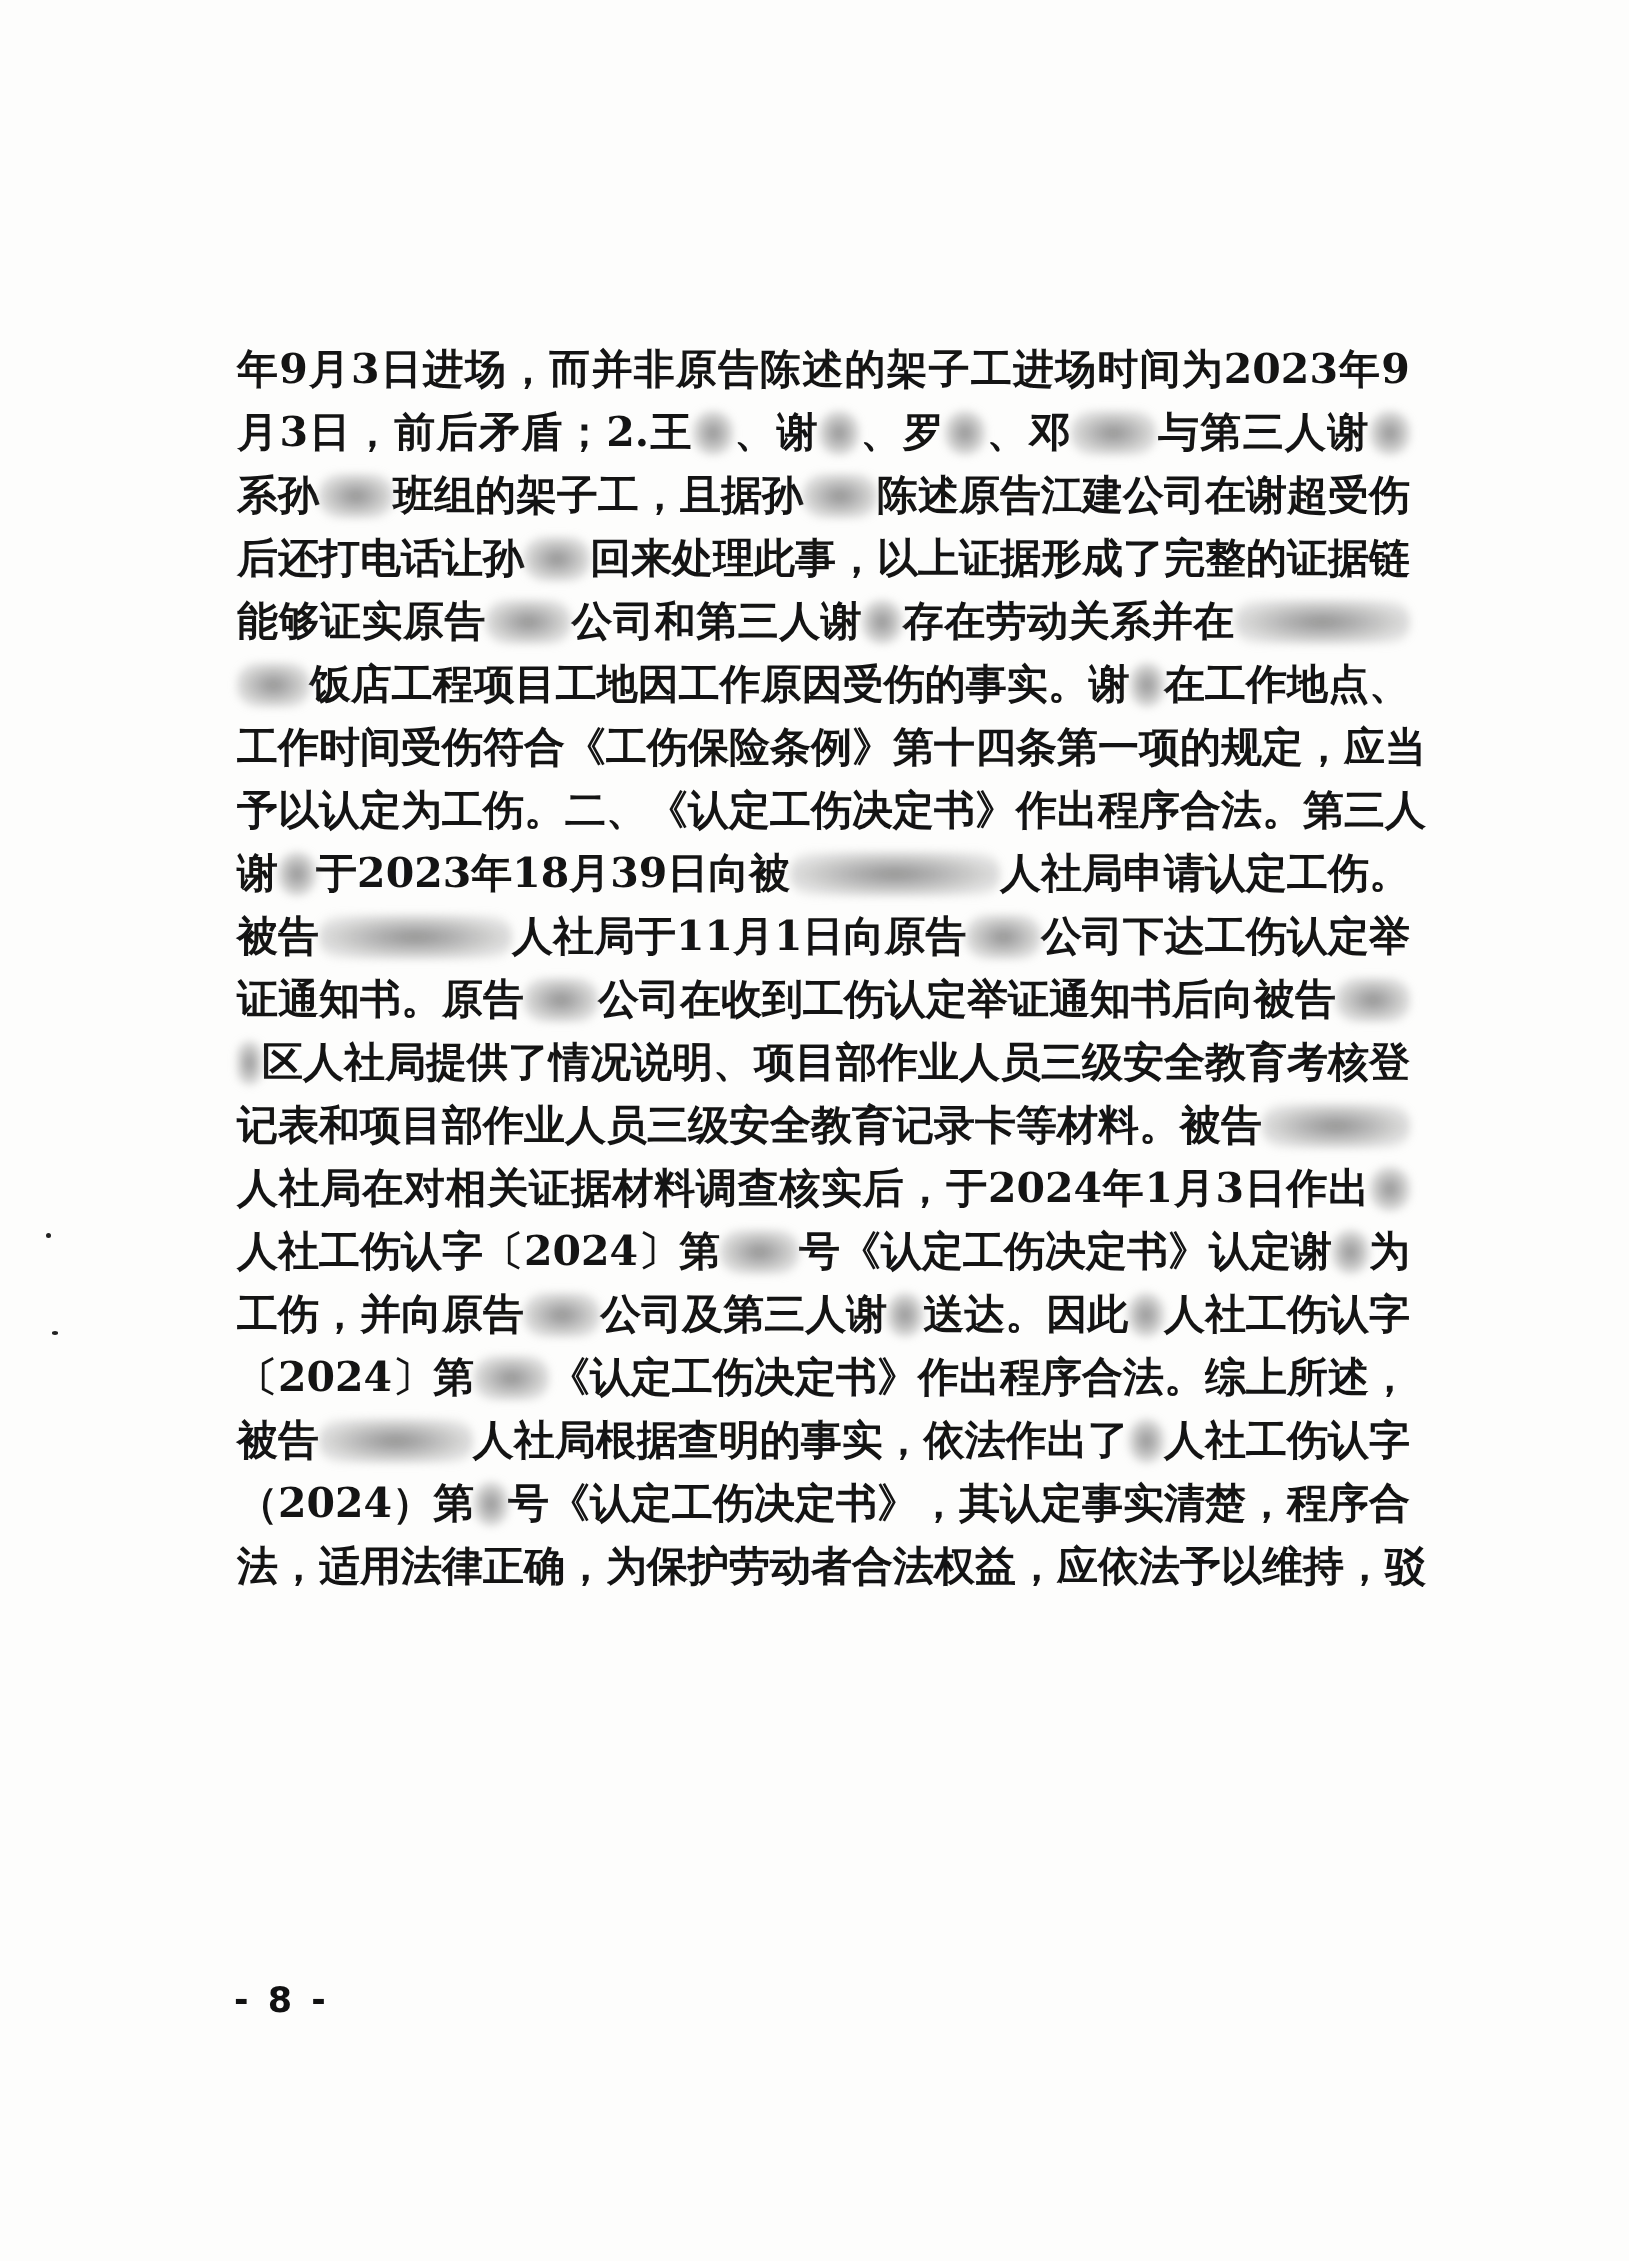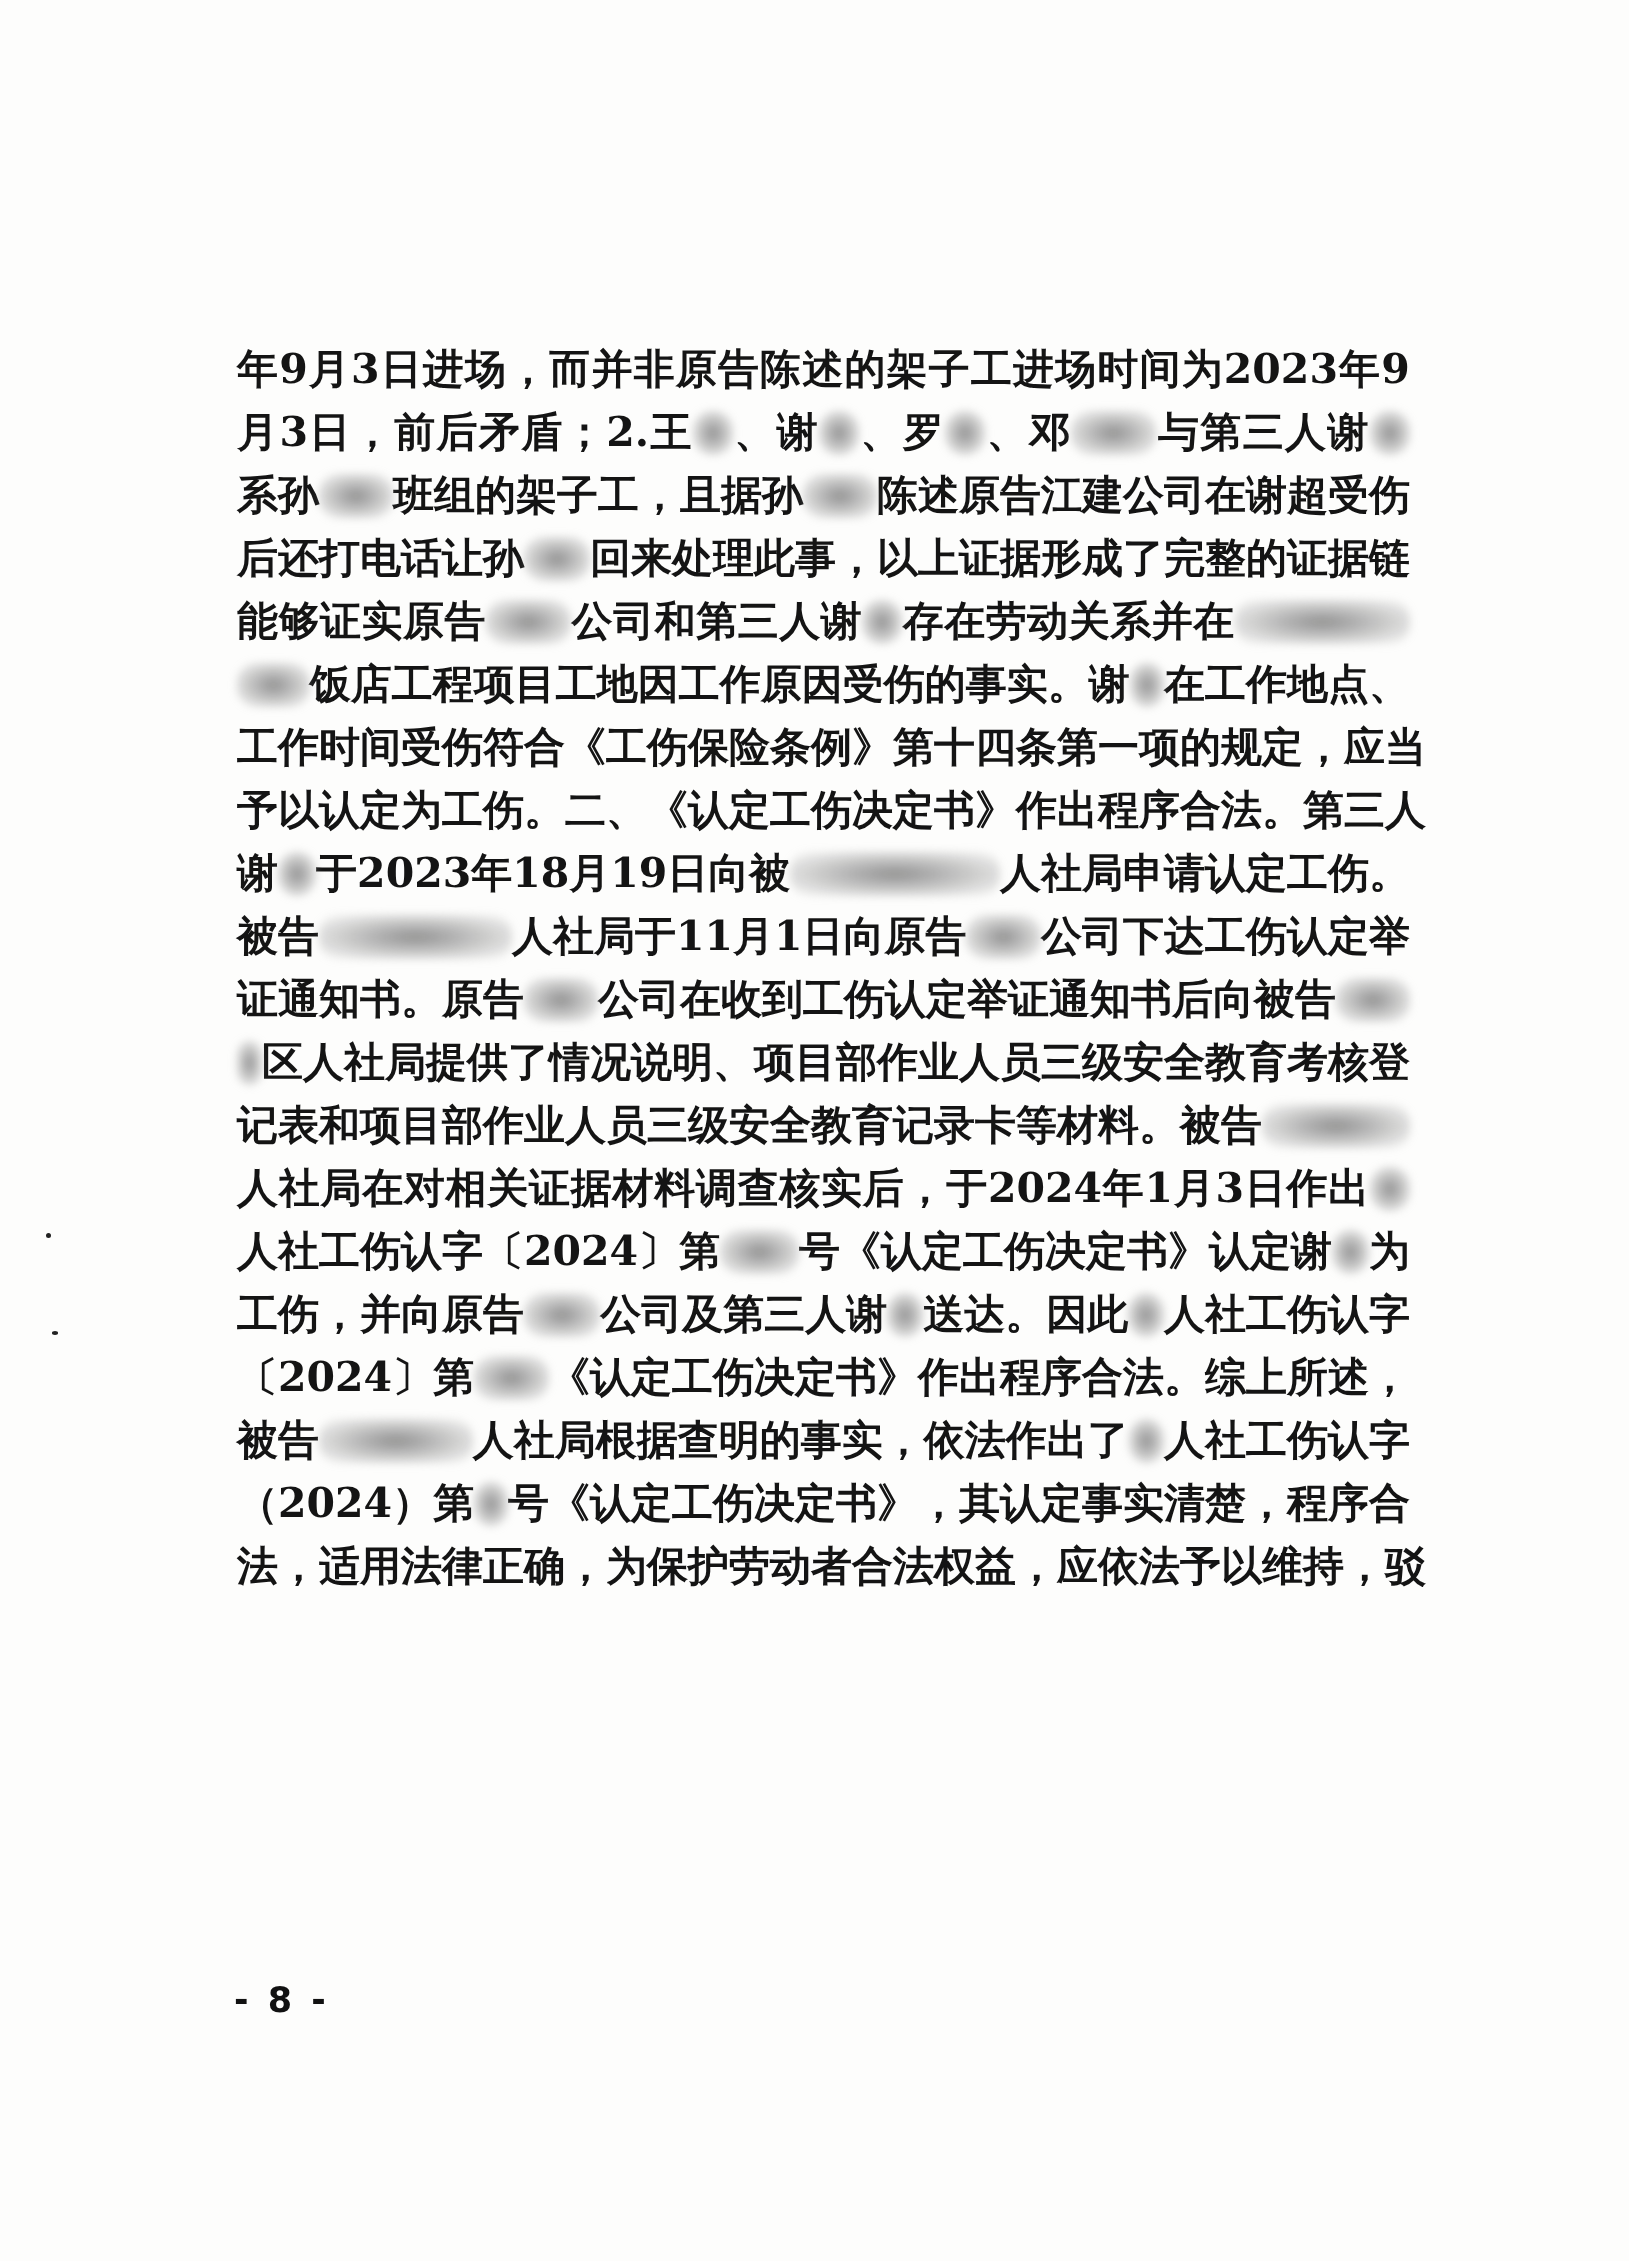--- a/index.html
+++ b/index.html
@@ -279,21 +279,21 @@
         <span class="ch">人</span>
       </div>
       <div class="line">
         <span class="ch">谢</span>
         <span class="redact" style="width: 40px;"></span>
         <span class="ch">于</span>
         <span class="ch">2023</span>
         <span class="ch">年</span>
         <span class="ch">18</span>
         <span class="ch">月</span>
-        <span class="ch">19</span>
+        <span class="ch">39</span>
         <span class="ch">日</span>
         <span class="ch">向</span>
         <span class="ch">被</span>
         <span class="redact" style="width: 220px;"></span>
         <span class="ch">人</span>
         <span class="ch">社</span>
         <span class="ch">局</span>
         <span class="ch">申</span>
         <span class="ch">请</span>
         <span class="ch">认</span>

